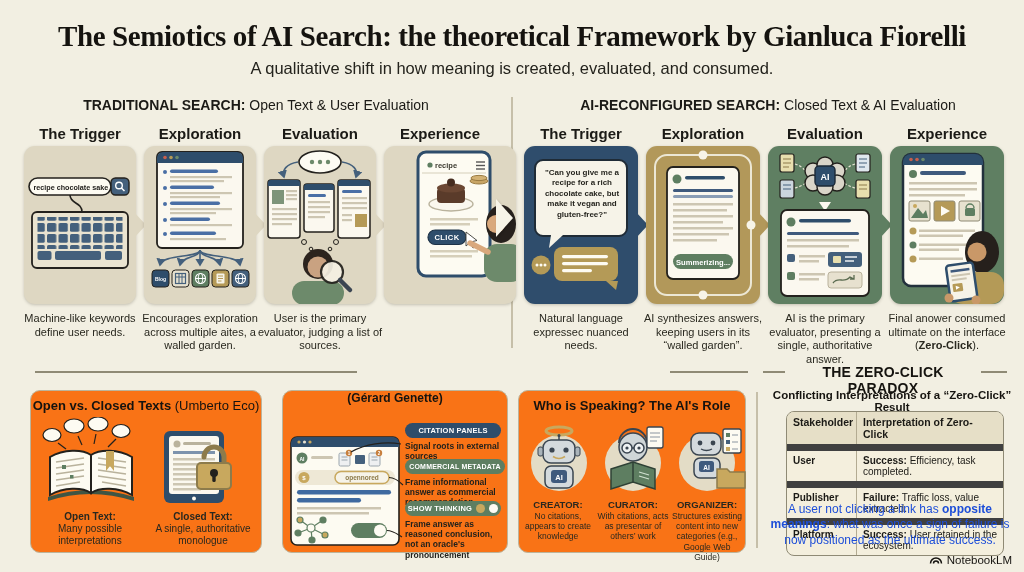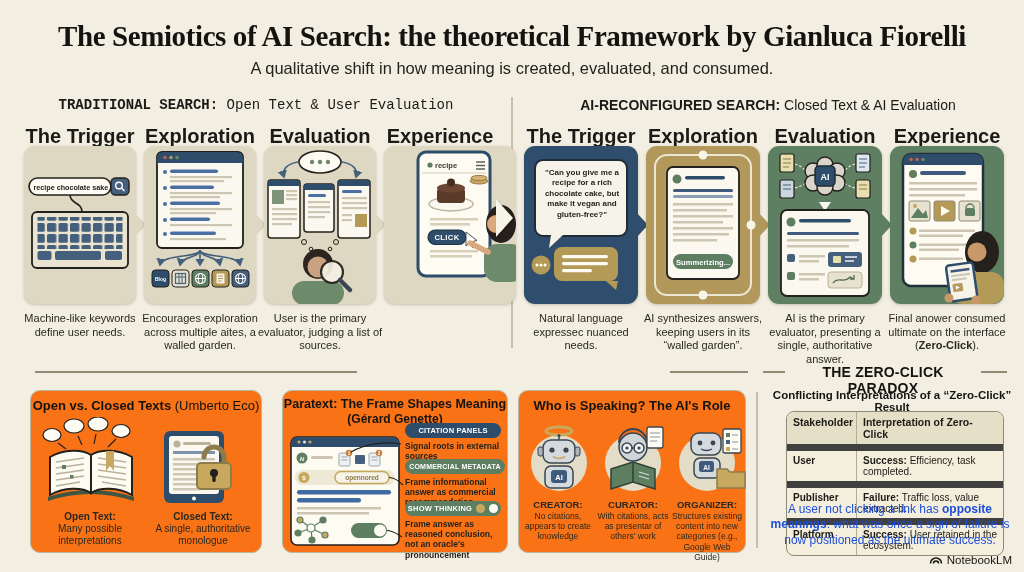--- a/index.html
+++ b/index.html
@@ -3,21 +3,21 @@
 <meta charset="utf-8">
 <style>
   html,body{margin:0;padding:0;background:#f2efe2;}
   .canvas{position:relative;width:1024px;height:572px;background:#f2efe2;overflow:hidden;
     font-family:"Liberation Sans",sans-serif;color:#1b1a16;}
   .abs{position:absolute;}
   .title{top:20px;left:0;width:1024px;text-align:center;
     font-family:"Liberation Serif",serif;font-weight:bold;font-size:29px;letter-spacing:-0.4px;color:#15130f;}
   .subtitle{top:59px;left:0;width:1024px;text-align:center;font-size:16.5px;color:#24231d;}
   .sec-head{top:97px;font-size:14px;text-align:center;color:#1b1a16;}
-  .col-label{top:125px;width:120px;text-align:center;font-size:20px;font-weight:bold;}
+  .col-label{top:125px;width:120px;text-align:center;font-size:15px;font-weight:bold;}
   .card{top:146px;height:158px;border-radius:11px;box-shadow:0 1px 3px rgba(60,55,40,.25);}
   .c-beige{background:#ded7c2;}
   .c-navy{background:#2f4d6c;}
   .c-gold{background:#b2985a;}
   .c-green{background:#5f7f62;}
   .chev{width:0;height:0;border-top:13px solid transparent;border-bottom:13px solid transparent;top:212px;}
   .caption{top:312px;font-size:11px;line-height:1.24;text-align:center;color:#29281f;}
   .band-line{top:371px;height:2px;background:#8f8a75;}
   .band-title{top:364px;font-size:14px;font-weight:bold;text-align:center;letter-spacing:.2px;color:#15130f;}
   .vdiv{width:2px;background:#c6bfa9;}
@@ -41,21 +41,21 @@
   .bubble-text{font-size:8px;font-weight:bold;text-align:center;line-height:1.3;color:#26251f;}
 </style>
 </head>
 <body>
 
 <div class="canvas">
 
   <div class="abs title">The Semiotics of AI Search: the theoretical Framework by Gianluca Fiorelli</div>
   <div class="abs subtitle">A qualitative shift in how meaning is created, evaluated, and consumed.</div>
 
-  <div class="abs sec-head" style="left:0;width:512px;font-family:Liberation Mono, monospace;">
+  <div class="abs sec-head" style="left:0;width:512px;">
     <b>TRADITIONAL SEARCH:</b><span> Open Text &amp; User Evaluation</span>
   </div>
   <div class="abs sec-head" style="left:512px;width:512px;">
     <b>AI-RECONFIGURED SEARCH:</b><span> Closed Text &amp; AI Evaluation</span>
   </div>
   <div class="abs vdiv" style="left:511px;top:97px;height:251px;"></div>
 
   <div class="abs col-label" style="left:20px;">The Trigger</div>
   <div class="abs col-label" style="left:140px;">Exploration</div>
   <div class="abs col-label" style="left:260px;">Evaluation</div>
@@ -469,21 +469,20 @@
     </svg>
     <div class="abs p-small" style="left:8px;top:120px;width:102px;">
       <b>Open Text:</b><br><span>Many possible interpretations</span>
     </div>
     <div class="abs p-small" style="left:120px;top:120px;width:104px;">
       <b>Closed Text:</b><br><span>A single, authoritative monologue</span>
     </div>
   </div>
 
   <div class="abs panel" style="left:282px;width:226px;">
-    <div class="p-title" style="margin-top:6px;font-size:12.5px;">Paratext: The Frame Shapes Meaning</div>
     <div class="p-title" style="font-size:12px;">(Gérard Genette)</div>
     <svg class="abs" style="left:6px;top:40px;" viewBox="0 0 116 118" width="116" height="118">
       <rect x="2" y="6" width="108" height="108" rx="6" fill="#fdfbf2" stroke="#23211d" stroke-width="1.6"></rect>
       <path d="M2 12 a6 6 0 0 1 6-6 h96 a6 6 0 0 1 6 6 v4 h-108 z" fill="#2e4d6b"></path>
       <circle cx="10" cy="11" r="1.6" fill="#c8a85e"></circle>
         <circle cx="15.5" cy="11" r="1.6" fill="#e7e1cf"></circle>
         <circle cx="21" cy="11" r="1.6" fill="#c8a85e"></circle>
       <circle cx="13" cy="27" r="5.5" fill="#5e7e61"></circle>
       <text x="13" y="29.5" text-anchor="middle" font-size="5" font-weight="bold" fill="#fff">AI</text>
       <rect x="22" y="25" width="22" height="3" rx="1.5" fill="#cdc6b2"></rect>

